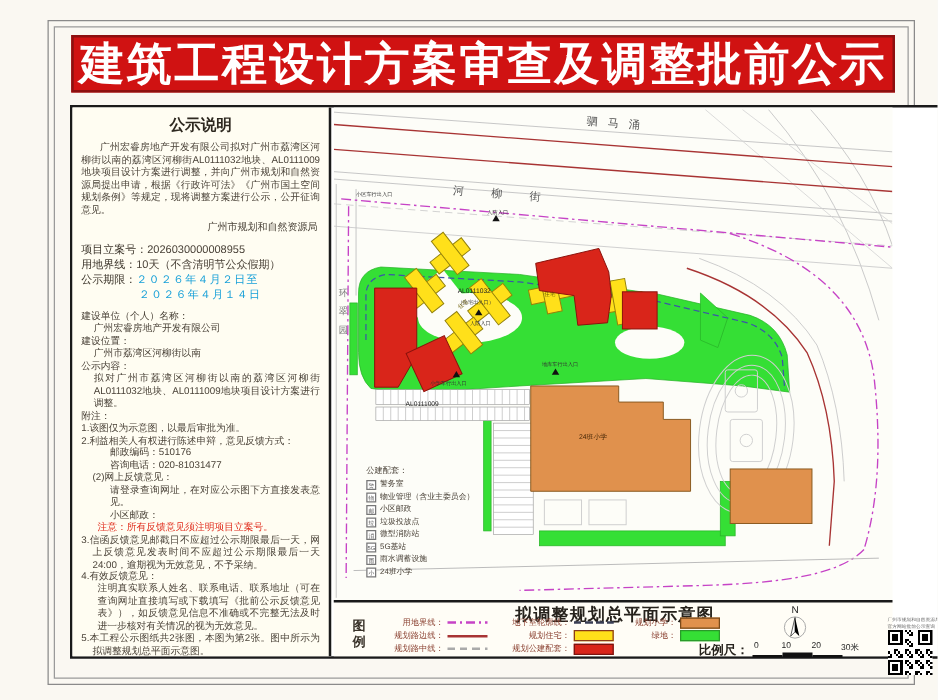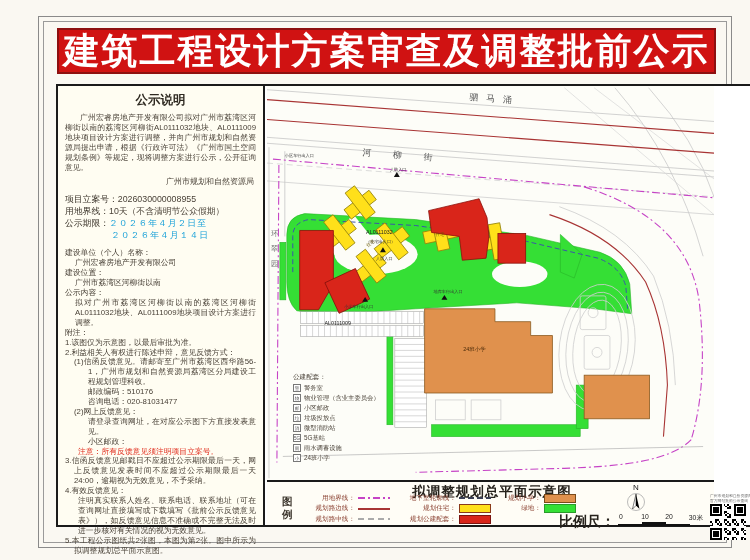--- a/index.html
+++ b/index.html
@@ -55,21 +55,21 @@
   .box-red{height:9px;background:#d9251a;border:1px solid #7a1410;}
   .box-orange{height:9px;background:#e0914d;border:1px solid #7a4a1a;}
   .box-green{height:9px;background:#35df35;border:1px solid #2a9a2a;}
   .col1 .llab{min-width:46px;text-align:right;}
   .col2{margin-left:10px;}
   .col2 .llab{min-width:56px;text-align:right;}
   .col3{margin-left:10px;}
   .col3 .llab{min-width:40px;text-align:right;}
   .compass{position:absolute;left:358px;top:0px;width:22px;height:32px;}
   .scale{position:absolute;left:292px;top:31px;display:flex;align-items:flex-start;}
-  .scale-label{font-size:14px;font-weight:bold;color:#26221c;margin-right:3px;}
+  .scale-label{font-size:10px;font-weight:bold;color:#26221c;margin-right:3px;}
   .ticksbox{position:relative;width:96px;height:14px;}
   .ticksbox .tk{position:absolute;top:0;font-size:6.8px;color:#222;transform:translateX(-50%);}
   .bar{position:absolute;left:0;top:9px;display:flex;align-items:flex-end;}
   .bar i{display:block;width:24px;background:#111;}
   .bar .thin{height:1.2px;}
   .bar .thick{height:3.5px;}
   
   .qr{position:absolute;left:710px;top:494px;width:40px;color:#666;}
   .qr .cap{font-size:3.8px;line-height:4.6px;white-space:nowrap;overflow:hidden;}
   .qr svg{display:block;margin-top:1px;}
@@ -102,21 +102,20 @@
         <div class="ind1">广州宏睿房地产开发有限公司</div>
         <div>建设位置：</div>
         <div class="ind1">广州市荔湾区河柳街以南</div>
         <div>公示内容：</div>
         <div class="ind1 just">拟对广州市荔湾区河柳街以南的荔湾区河柳街AL0111032地块、AL0111009地块项目设计方案进行调整。</div>
         <div>附注：</div>
       </div>
       <div id="notes">
           <div class="note i0">1.该图仅为示意图，以最后审批为准。</div>
           <div class="note i0">2.利益相关人有权进行陈述申辩，意见反馈方式：</div>
-          <div class="note i1">(1)信函反馈意见。请邮寄至广州市荔湾区西华路56-1，广州市规划和自然资源局荔湾区分局建设工程规划管理科收。</div>
           <div class="note i2">邮政编码：510176</div>
           <div class="note i2">咨询电话：020-81031477</div>
           <div class="note i1">(2)网上反馈意见：</div>
           <div class="note i2">请登录查询网址，在对应公示图下方直接发表意见。</div>
           <div class="note i2">小区邮政：</div>
           <div class="note i3 red">注意：所有反馈意见须注明项目立案号。</div>
           <div class="note i0">3.信函反馈意见邮戳日不应超过公示期限最后一天，网上反馈意见发表时间不应超过公示期限最后一天24:00，逾期视为无效意见，不予采纳。</div>
           <div class="note i0">4.有效反馈意见：</div>
           <div class="note i3">注明真实联系人姓名、联系电话、联系地址（可在查询网址直接填写或下载填写《批前公示反馈意见表》），如反馈意见信息不准确或不完整无法及时进一步核对有关情况的视为无效意见。</div>
           <div class="note i0">5.本工程公示图纸共2张图，本图为第2张。图中所示为拟调整规划总平面示意图。</div>

